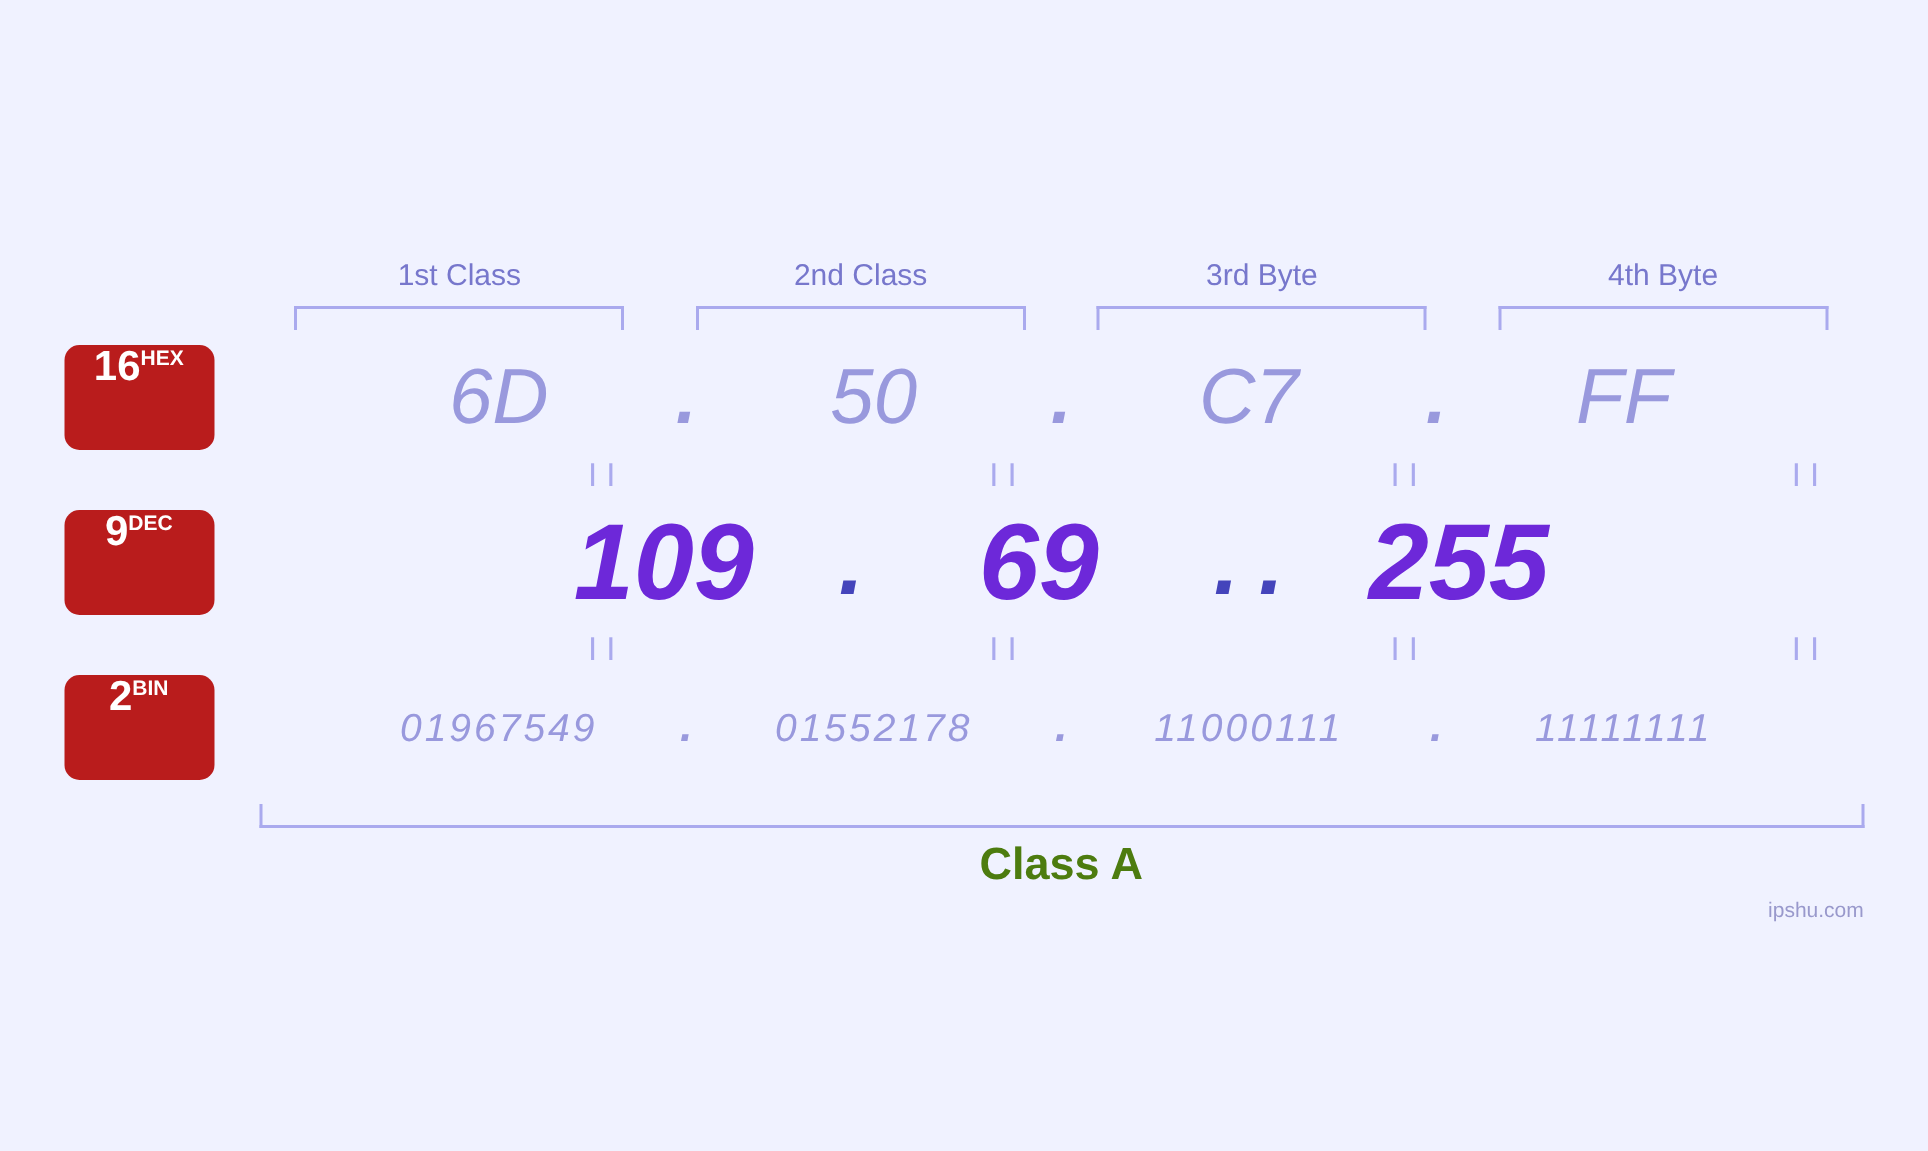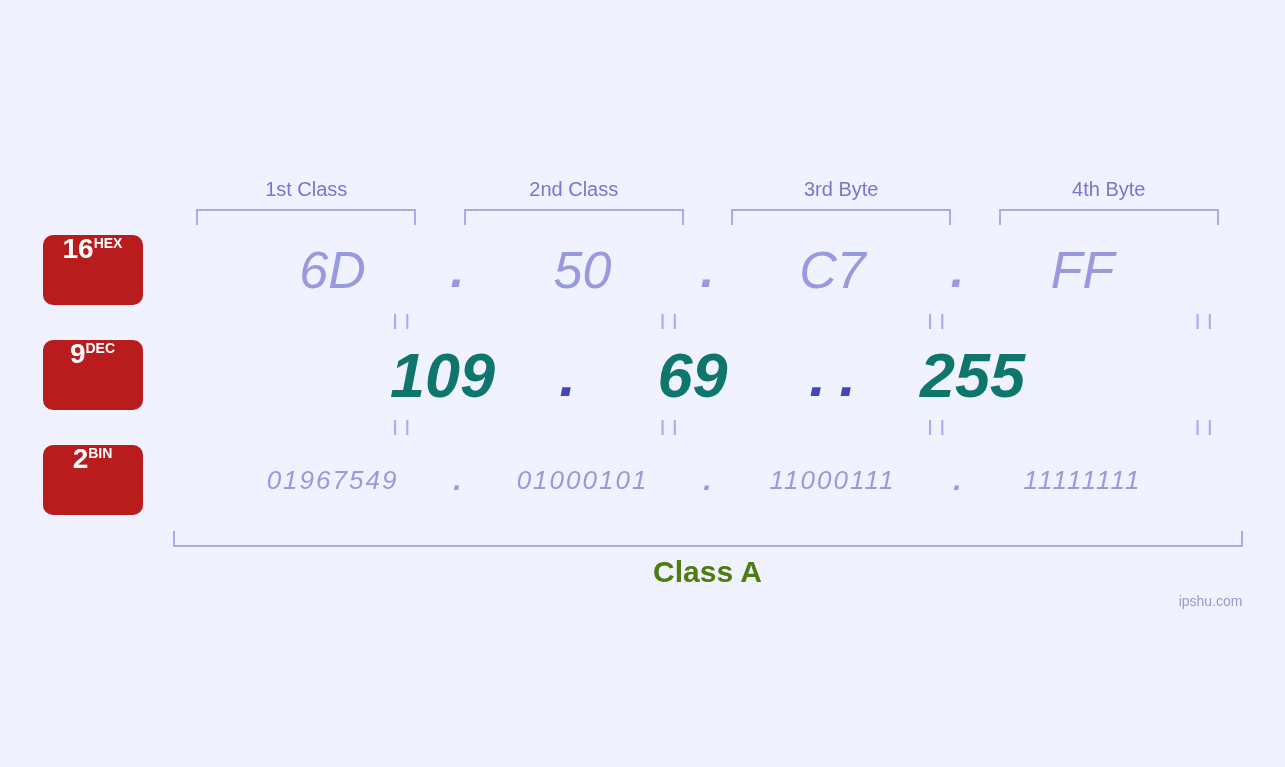--- a/index.html
+++ b/index.html
@@ -99,23 +99,23 @@
       text-align: center;
       color: #6666cc;
     }
 
     .byte-value.hex {
       font-size: 52px;
       color: #9999dd;
     }
 
     .byte-value.dec {
-      font-size: 63px;
-      font-weight: bold;
-      color: #0f766e;
+      font-size: 72px;
+      font-weight: bold;
+      color: #6d28d9;
     }
 
     .byte-value.bin {
       font-size: 26px;
       color: #9999dd;
       letter-spacing: 2px;
     }
 
     .dot {
       font-size: 60px;
@@ -303,21 +303,21 @@
   </div>
 
   <div class="row">
     <div class="base-badge">
       <span class="base-number">2</span>
       <span class="base-label">BIN</span>
     </div>
     <div class="values-row">
       <div class="byte-value bin">01967549</div>
       <div class="dot bin">.</div>
-      <div class="byte-value bin">01000101</div>
+      <div class="byte-value bin">01552178</div>
       <div class="dot bin">.</div>
       <div class="byte-value bin">11000111</div>
       <div class="dot bin">.</div>
       <div class="byte-value bin">11111111</div>
     </div>
   </div>
 
 
   <div class="class-section">
     <div class="class-bracket"></div>

